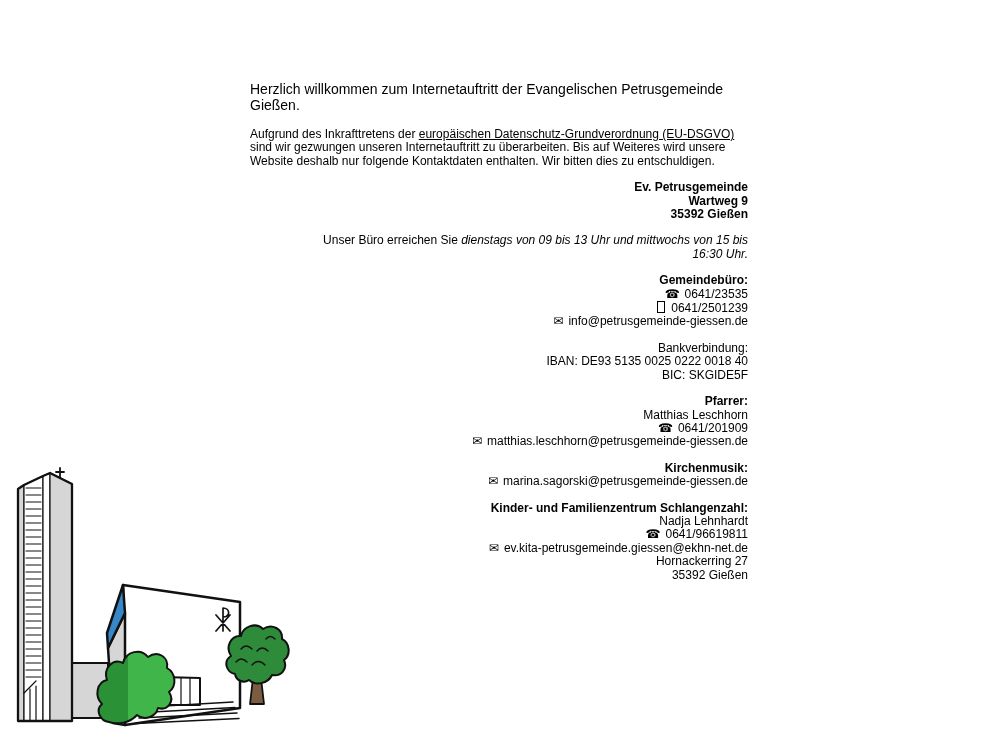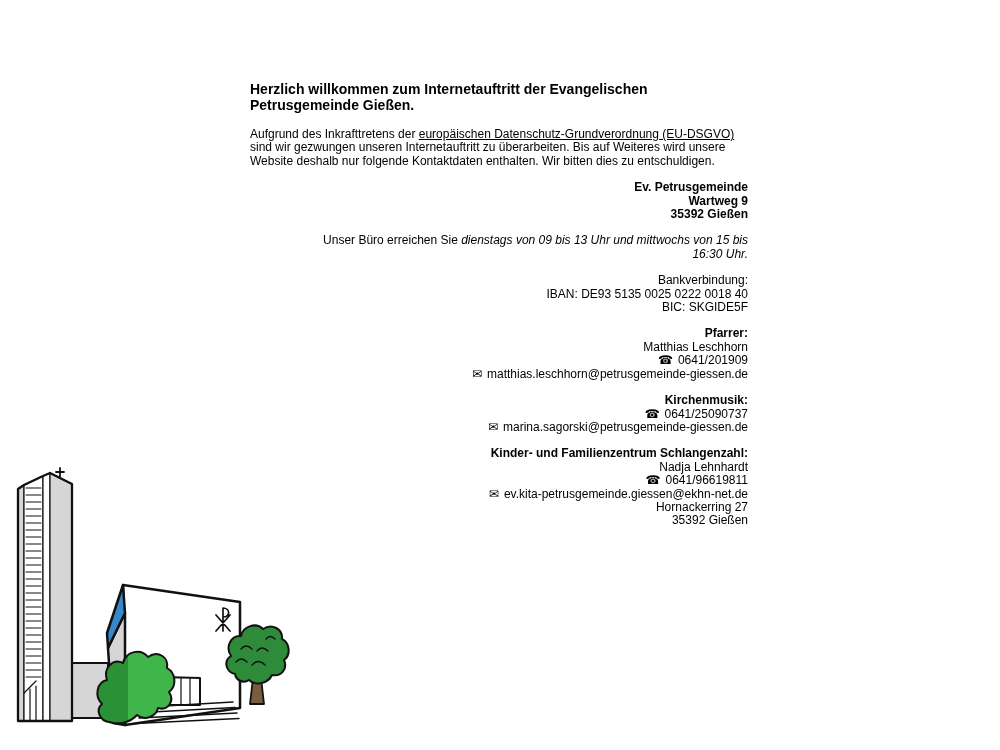--- a/index.html
+++ b/index.html
@@ -1,20 +1,20 @@
 <!DOCTYPE html>
 <html><head>
 <meta charset="utf-8">
 <style>
   html,body{margin:0;padding:0;background:#ffffff;}
   body{position:relative;width:1000px;height:750px;overflow:hidden;
        font-family:"Liberation Sans","DejaVu Sans",sans-serif;
        font-size:12px;line-height:13.4px;color:#000;}
   .content{position:absolute;left:250px;top:82px;width:498px;}
-  h1{font-size:14px;line-height:15.5px;font-weight:bold;margin:0 0 15px 0;}
+  h1{font-size:14px;line-height:15.5px;font-weight:normal;margin:0 0 15px 0;}
   p{margin:0 0 13px 0;}
   .indent{margin-left:64px;text-align:right;}
   .bold{font-weight:bold;}
   .ln{display:block;}
   a.inline-link{color:#000;cursor:pointer;}
   .icon{margin-right:5px;}
   .tofu{display:inline-block;width:6px;height:10px;border:1px solid #000;
         vertical-align:-1px;margin-right:6px;}
   em{font-style:italic;}
   svg.church{position:absolute;left:5px;top:458px;}
@@ -35,37 +35,42 @@
     <div class="indent">
 
       <p class="bold">
         <span class="ln">Ev. Petrusgemeinde</span>
         <span class="ln">Wartweg 9</span>
         <span class="ln">35392 Gießen</span>
       </p>
 
       <p><span>Unser Büro erreichen Sie </span><em>dienstags von 09 bis 13 Uhr und mittwochs von 15 bis 16:30 Uhr.</em></p>
 
+      <p>
+        <span class="ln bold">Gemeindebüro:</span>
+        <span class="ln"><span class="icon">☎</span><span>0641/23535</span></span>
+        <span class="ln"><span class="tofu"></span><span>0641/2501239</span></span>
+        <span class="ln"><span class="icon">✉</span><span>info@petrusgemeinde-giessen.de</span></span>
+      </p>
 
       <p>
         <span class="ln">Bankverbindung:</span>
         <span class="ln">IBAN: DE93 5135 0025 0222 0018 40</span>
         <span class="ln">BIC: SKGIDE5F</span>
       </p>
 
       <p>
         <span class="ln bold">Pfarrer:</span>
         <span class="ln">Matthias Leschhorn</span>
         <span class="ln"><span class="icon">☎</span><span>0641/201909</span></span>
         <span class="ln"><span class="icon">✉</span><span>matthias.leschhorn@petrusgemeinde-giessen.de</span></span>
       </p>
 
       <p>
         <span class="ln bold">Kirchenmusik:</span>
-        <span class="ln"><span class="icon">☎</span><span>0641/25090737</span></span>
         <span class="ln"><span class="icon">✉</span><span>marina.sagorski@petrusgemeinde-giessen.de</span></span>
       </p>
 
       <p>
         <span class="ln bold">Kinder- und Familienzentrum Schlangenzahl:</span>
         <span class="ln">Nadja Lehnhardt</span>
         <span class="ln"><span class="icon">☎</span><span>0641/96619811</span></span>
         <span class="ln"><span class="icon">✉</span><span>ev.kita-petrusgemeinde.giessen@ekhn-net.de</span></span>
         <span class="ln">Hornackerring 27</span>
         <span class="ln">35392 Gießen</span>

